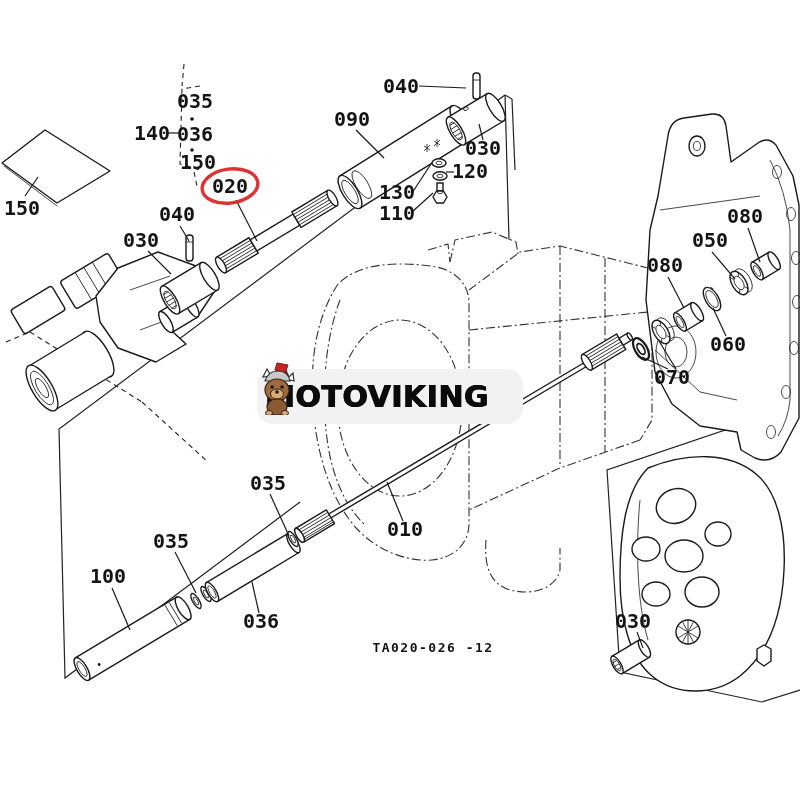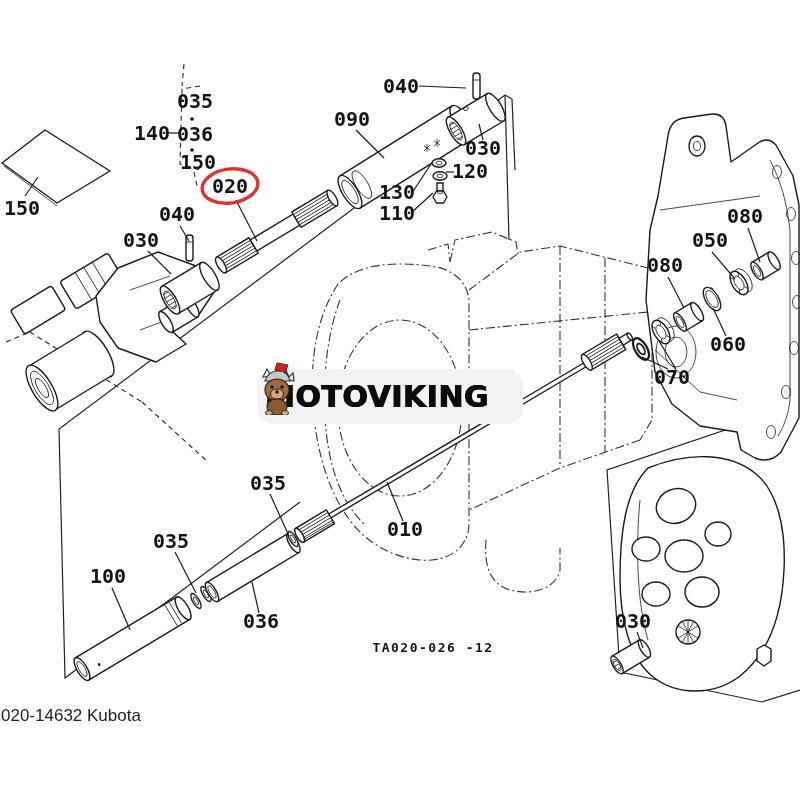--- a/index.html
+++ b/index.html
@@ -363,14 +363,13 @@
       <circle cx="15" cy="26" r="1.7" fill="#1a1a1a"></circle>
       <circle cx="25" cy="26" r="1.7" fill="#1a1a1a"></circle>
       <circle cx="20" cy="31" r="1.8" fill="#1a1a1a"></circle>
       <ellipse cx="20" cy="46" rx="10" ry="8" fill="#8a5a33" stroke="#3a2512" stroke-width="1.2"></ellipse>
       <ellipse cx="12" cy="52" rx="3.5" ry="2.5" fill="#d8ab77" stroke="#3a2512" stroke-width="1"></ellipse>
       <ellipse cx="28" cy="52" rx="3.5" ry="2.5" fill="#d8ab77" stroke="#3a2512" stroke-width="1"></ellipse>
     </svg>
     <span class="wm-text">MOTOVIKING</span>
   </div>
 
-  <div class="footer">020-14632 Kubota</div>
 </div>
 
 </body></html>

